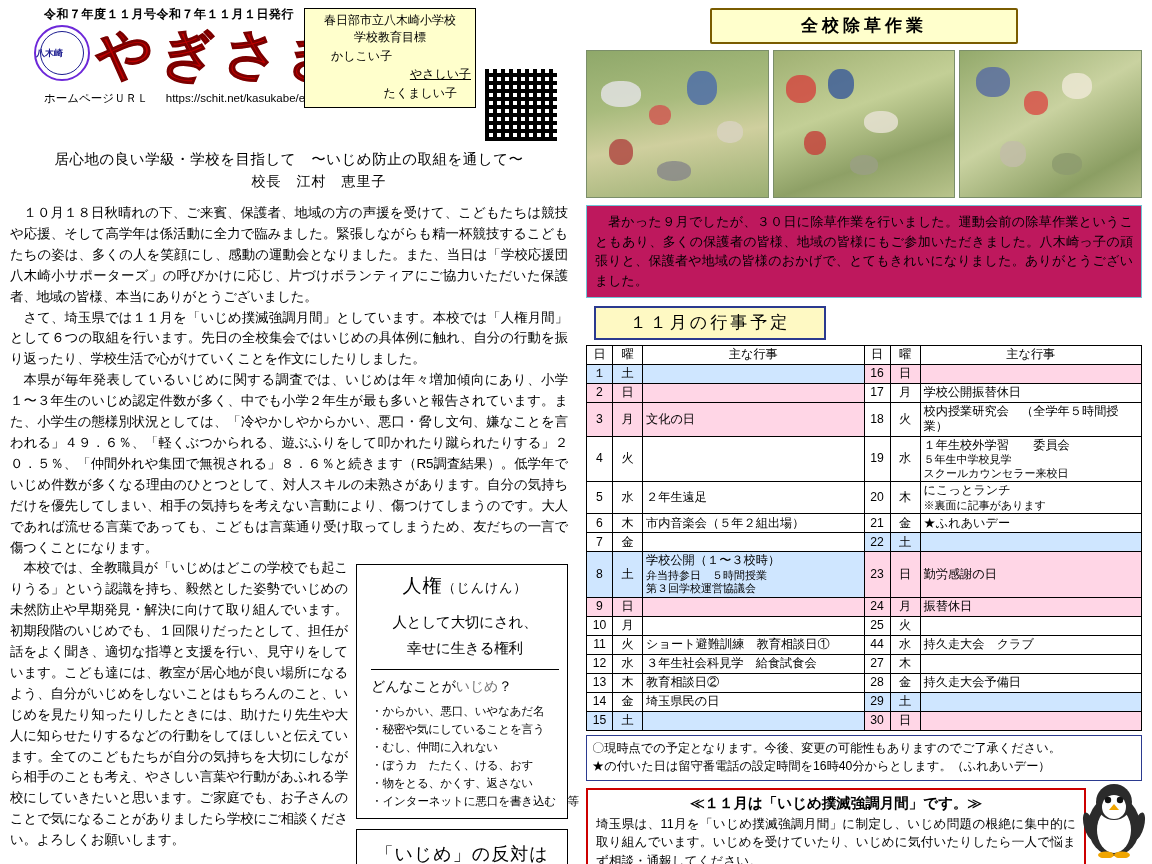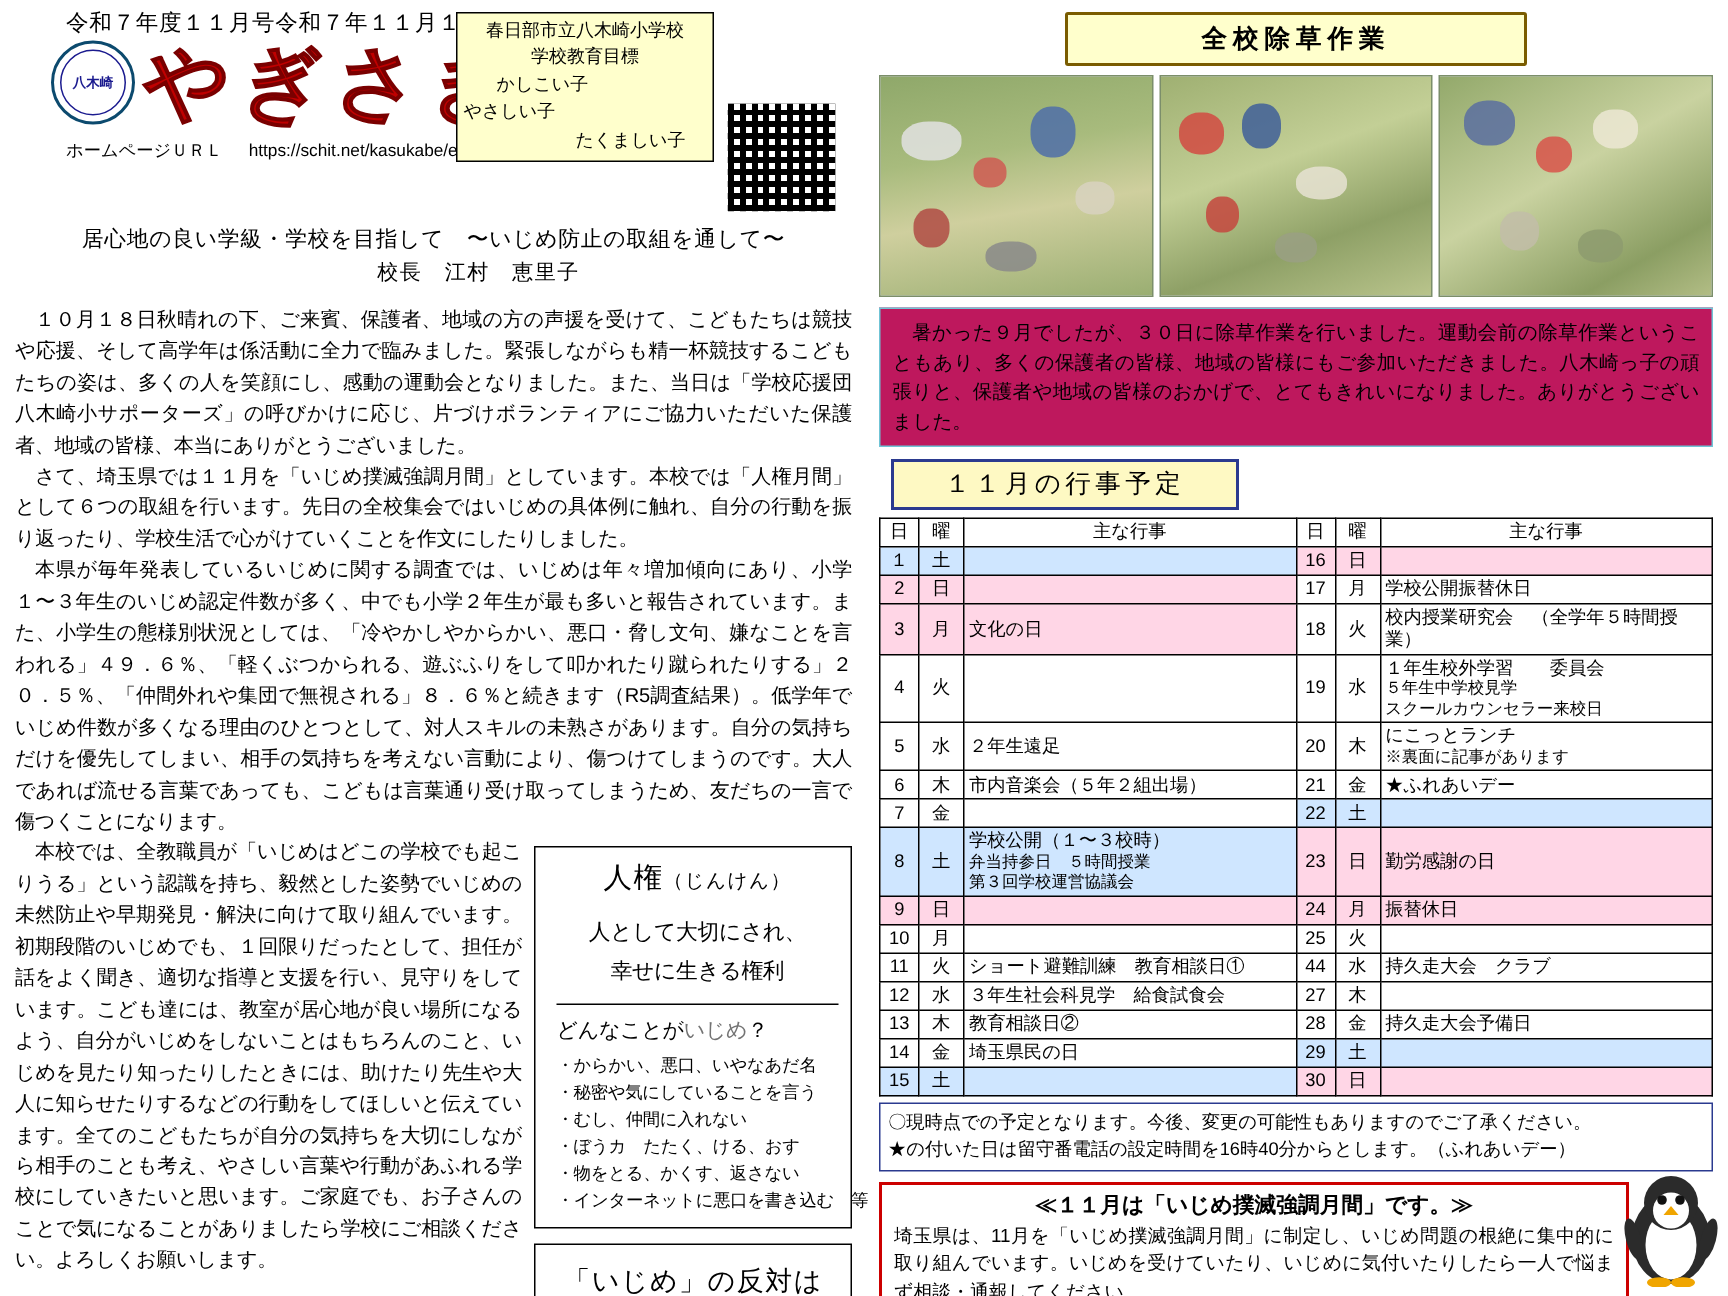--- a/index.html
+++ b/index.html
@@ -23,34 +23,35 @@
     padding: 6px 10px 0 10px;
   }
 
   
   .masthead {
     position: relative;
     height: 130px;
   }
   .mast-dates {
     display: flex;
-    font-size: 15px;
+    font-size: 12px;
     padding-left: 34px;
     letter-spacing: 0.5px;
+    font-weight: bold;
   }
   .mast-title-row {
     display: flex;
     align-items: center;
     margin-top: 2px;
   }
   .mast-seal {
     width: 56px; height: 56px;
-    border: 2px solid #0c4a6e;
+    border: 2px solid #6d28d9;
     border-radius: 50%;
-    display: flex; align-items: center; justify-content: center;
+    display: flex; align-items: center; justify-content: flex-start;
     color: #1b1b8f;
     font-size: 9px;
     line-height: 1;
     margin-left: 24px;
     margin-right: 6px;
     flex: 0 0 auto;
     position: relative;
   }
   .mast-seal::after {
     content: "";
@@ -83,21 +84,21 @@
     width: 172px;
     border: 1px solid #000;
     background: #ffffcc;
     font-size: 12px;
     padding: 3px 4px 5px 4px;
     line-height: 1.45;
   }
   .mast-box .b-line { text-align: center; }
   .mast-box .goal { text-align: center; margin-top: 1px; }
   .mast-box .g1 { text-align: left; padding-left: 22px; }
-  .mast-box .g2 { text-align: left; }
+  .mast-box .g2 { text-align: right; text-decoration: underline; }
   .mast-box .g3 { text-align: right; padding-right: 14px; }
 
   .qr {
     position: absolute;
     right: 8px; top: 60px;
     width: 78px; height: 78px;
     background:
       repeating-linear-gradient(0deg, #000 0 4px, #fff 4px 8px),
       repeating-linear-gradient(90deg, #000 0 4px, #fff 4px 8px);
     background-blend-mode: multiply;

